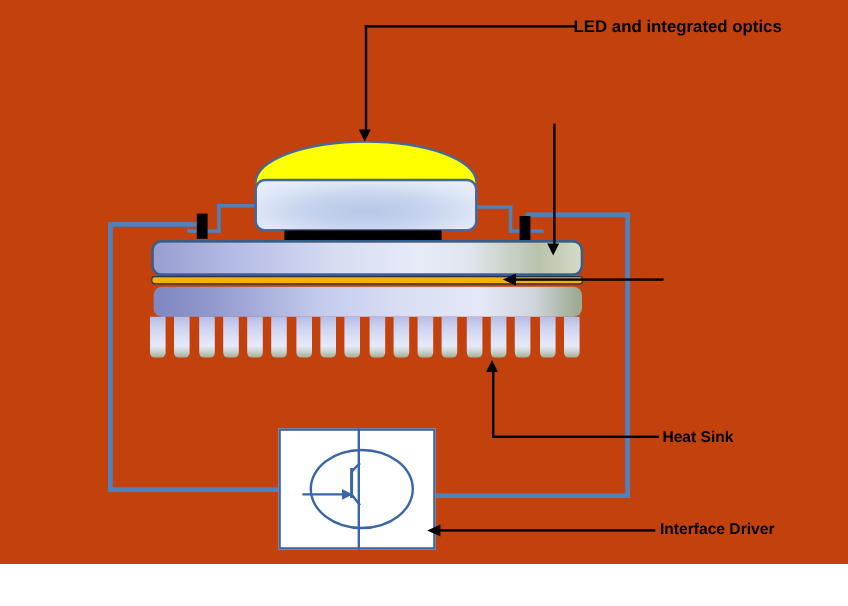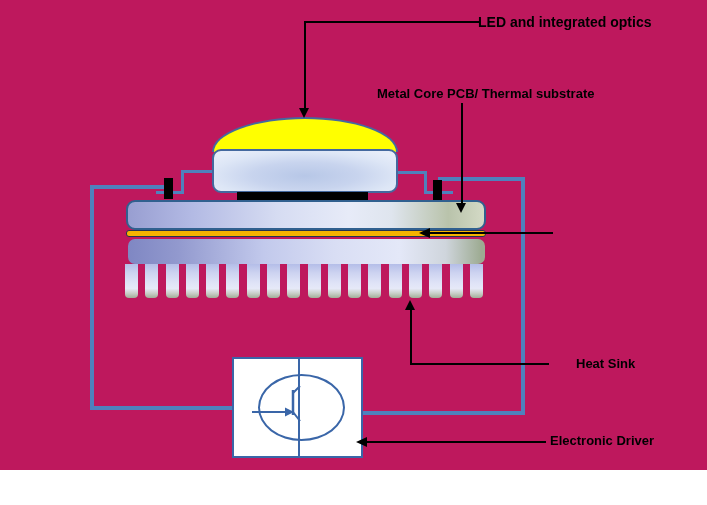--- a/index.html
+++ b/index.html
@@ -1,17 +1,17 @@
 <!DOCTYPE html>
 <html style="--wire: #4f81bd; --outline: #44699f; --outline2: #31608f; --driver: #3a66a8; --yellow: #ffff00; --gold: #f5b200; --ink: #000000;"><head>
 <meta charset="utf-8">
 <style>
   html,body { margin:0; padding:0; background:#fff; }
   #canvas {
-    position:relative; width:707px; height:470px; background:#be185d;
+    position:relative; width:707px; height:470px; background:#c2410c;
     font-family:"Liberation Sans", sans-serif; overflow:hidden;
   }
   #canvas * { box-sizing:border-box; }
 
   
   .wire { position:absolute; background:var(--wire,#4f81bd); }
 
   
   .terminal { position:absolute; background:var(--ink,#000); }
 
@@ -153,17 +153,16 @@
   <div class="arr arr-left" style="left:419px; top:228px;"></div>
 
   <div class="callout" style="left:410px; top:309px; width:2px; height:56px;"></div>
   <div class="callout" style="left:410px; top:363px; width:139px; height:2px;"></div>
   <div class="arr arr-up" style="left:405px; top:300px;"></div>
 
   <div class="callout" style="left:366px; top:441px; width:180px; height:2px;"></div>
   <div class="arr arr-left" style="left:356px; top:437px;"></div>
 
   <div class="lbl lbl-lg" style="left:478px; top:14px;">LED and integrated optics</div>
-  <div class="lbl" style="left:377px; top:86px;">Metal Core PCB/ Thermal substrate</div>
-  <div class="lbl" style="left:576px; top:356px;">Heat Sink</div>
-  <div class="lbl" style="left:550px; top:433px;">Electronic Driver</div>
+  <div class="lbl" style="left:552px; top:356px;">Heat Sink</div>
+  <div class="lbl" style="left:550px; top:433px;">Interface Driver</div>
 
 </div>
 
 </body></html>

